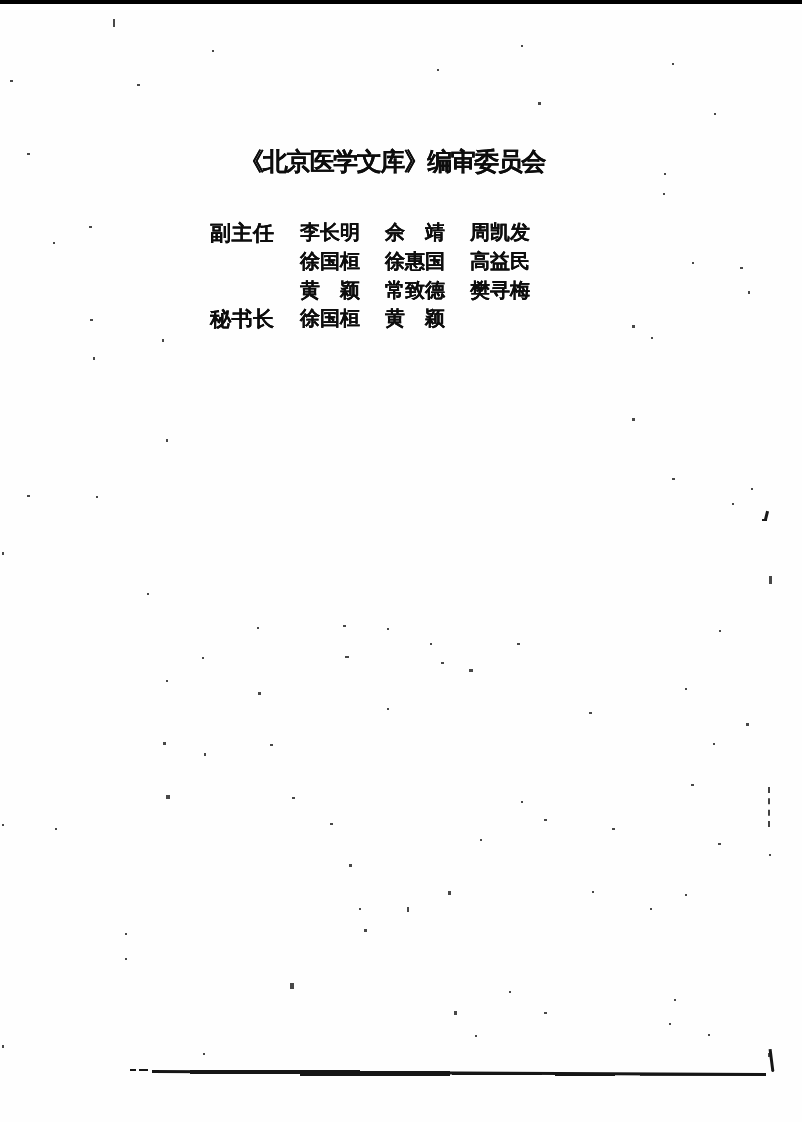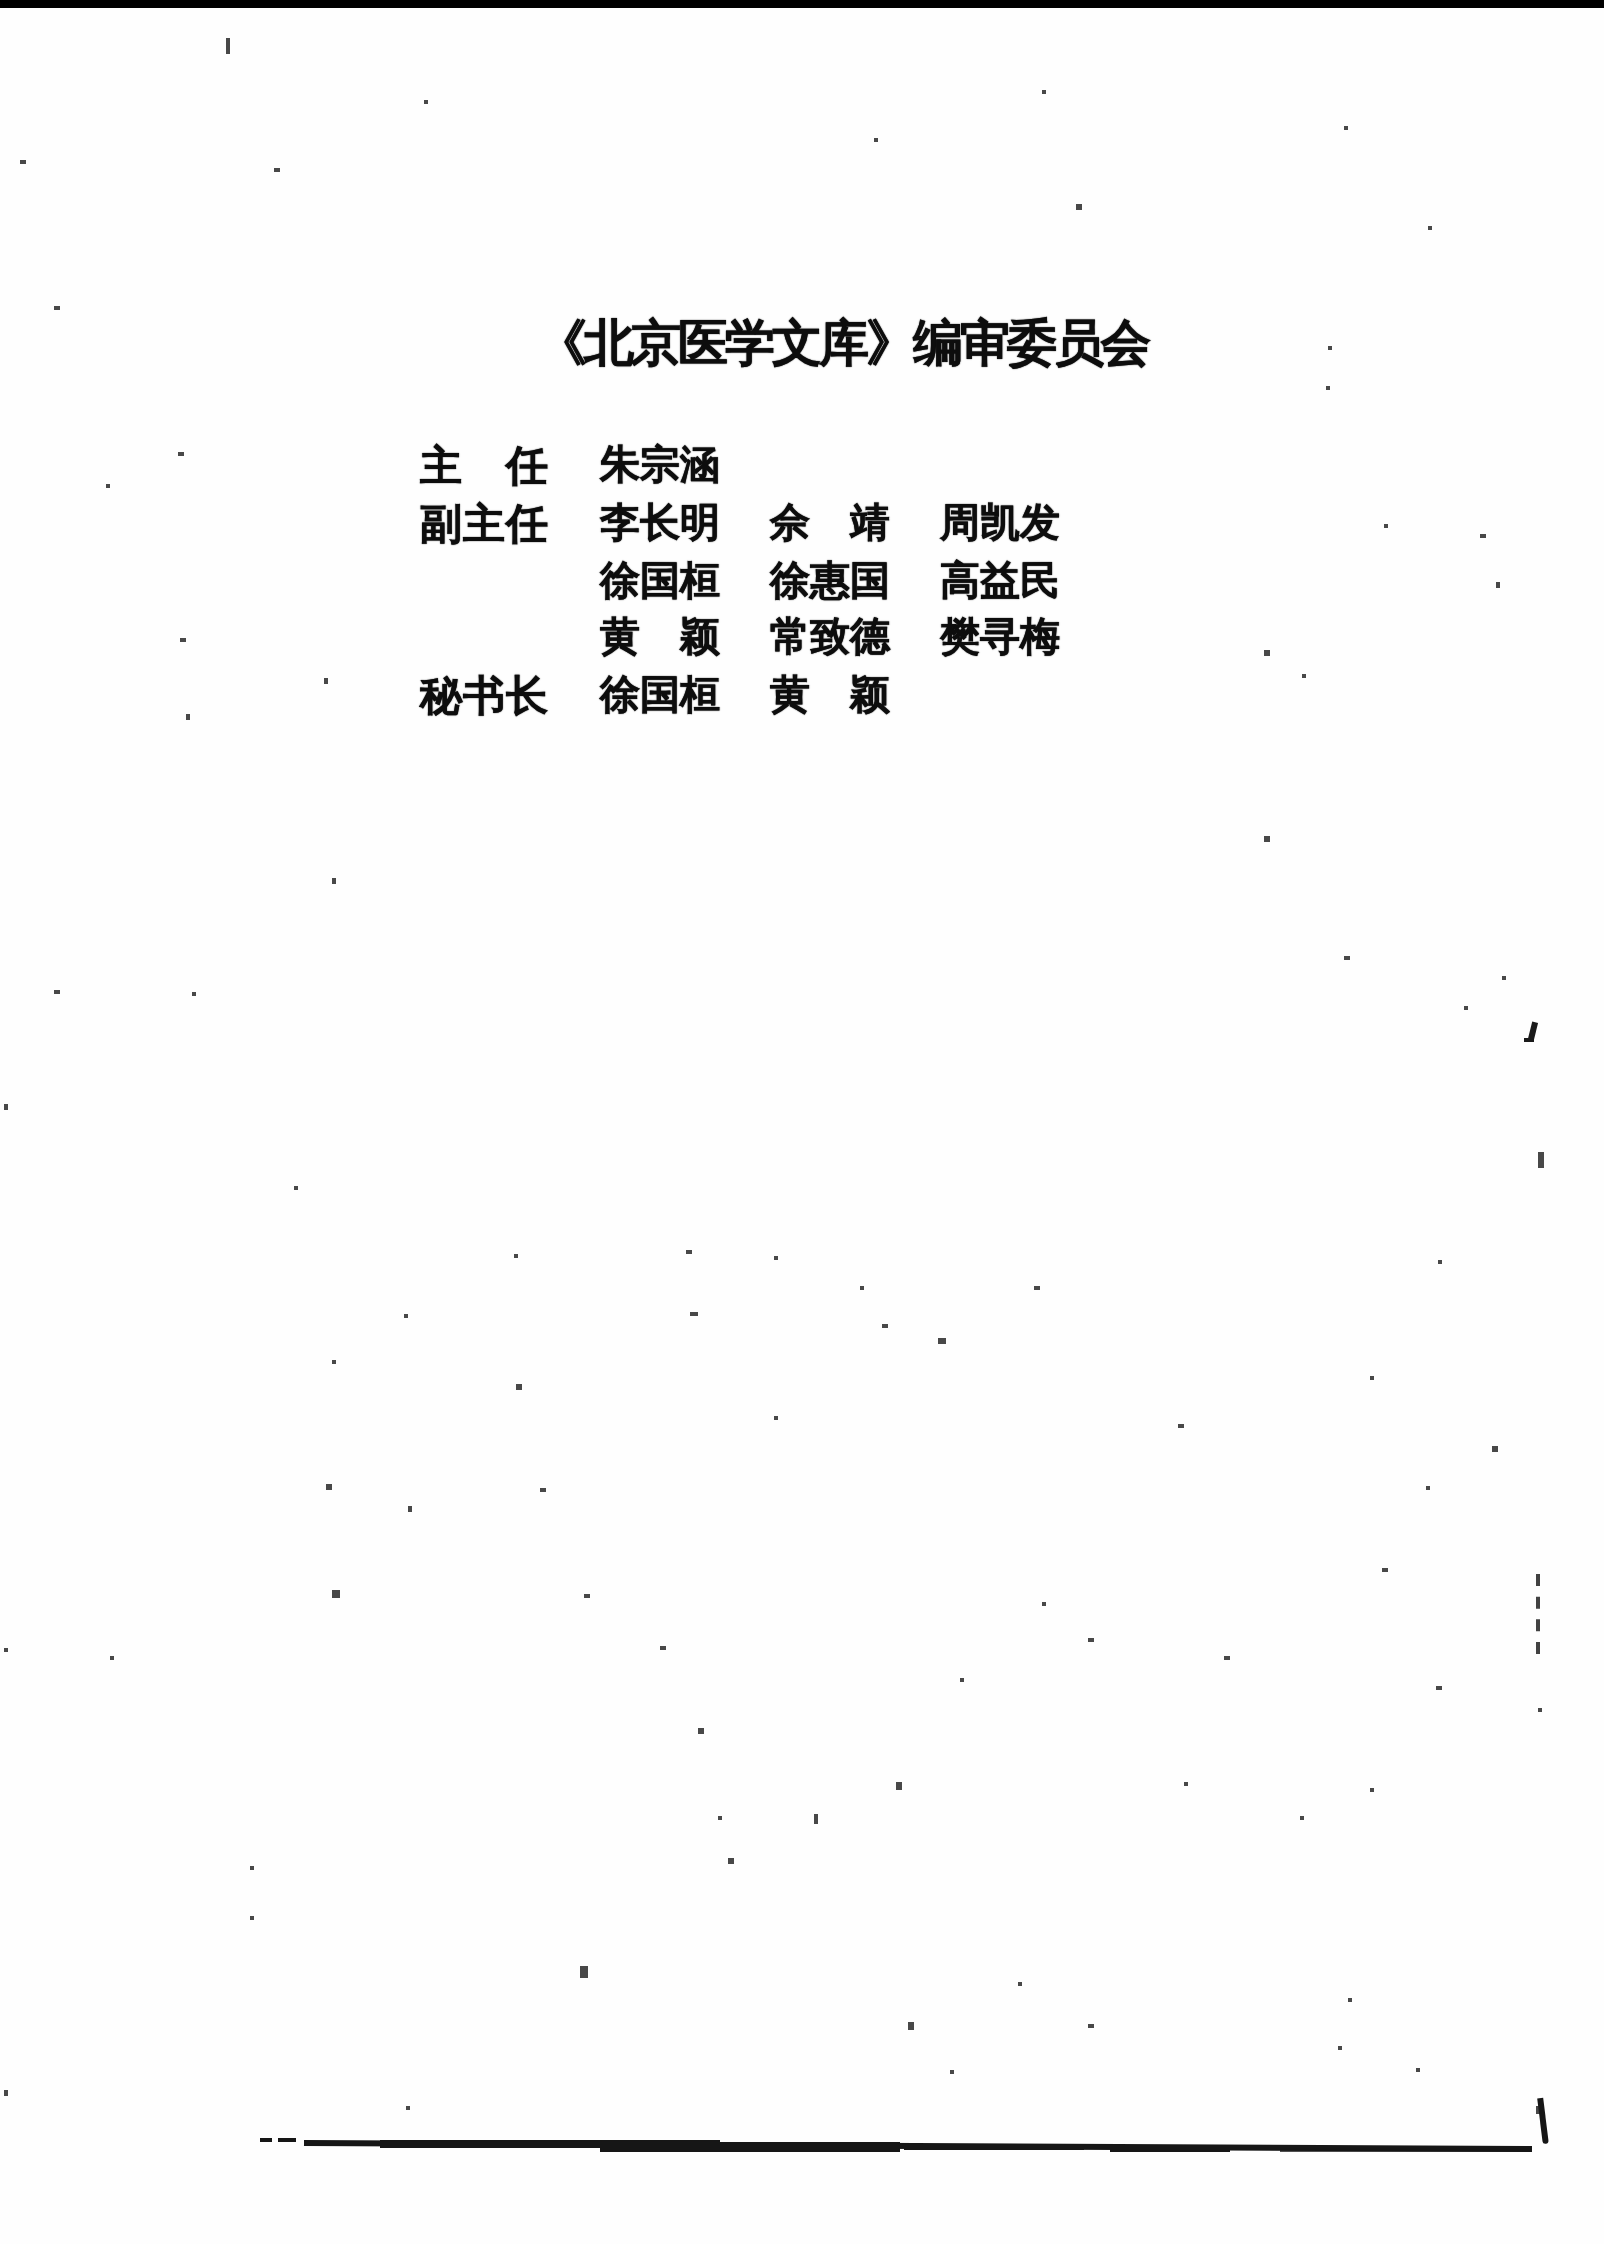--- a/index.html
+++ b/index.html
@@ -5,23 +5,23 @@
   html,body { margin:0; padding:0; background:#e8e8e8; }
   .page {
     position:relative; width:802px; height:1122px;
     background:#fefefe; overflow:hidden;
     font-family:"DejaVu Sans", sans-serif;
     color:#0d0d0d; margin:0 auto;
   }
   .topbar { position:absolute; top:0; left:0; width:802px; height:4px; background:#000; }
 
   .title {
-    position:absolute; top:155px; left:210px; width:364px;
+    position:absolute; top:145px; left:210px; width:364px;
     font-size:25px; font-weight:bold; letter-spacing:-1.5px;
-    text-align:right; white-space:nowrap;
+    text-align:center; white-space:nowrap;
     text-shadow:0 0 0.6px #000;
   }
   .subtitle {
     position:absolute; top:188px; left:210px; width:364px;
     font-size:21px; font-weight:bold; letter-spacing:-1px;
     text-align:center; white-space:nowrap;
     text-shadow:0 0 0.6px #000;
   }
 
   .rows { position:absolute; top:219px; left:210px; width:400px; }
@@ -58,24 +58,20 @@
 </style>
 </head>
 <body>
 
 <div class="page">
   <div class="topbar"></div>
 
   <div class="title">《北京医学文库》编审委员会</div>
 
   <div class="rows">
-    <div class="row">
-      <span class="role">主　任</span>
-      <span class="name">朱宗涵</span>
-    </div>
     <div class="row">
       <span class="role">副主任</span>
       <span class="name">李长明</span>
       <span class="name">佘　靖</span>
       <span class="name">周凯发</span>
     </div>
     <div class="row">
       <span class="role"></span>
       <span class="name">徐国桓</span>
       <span class="name">徐惠国</span>

